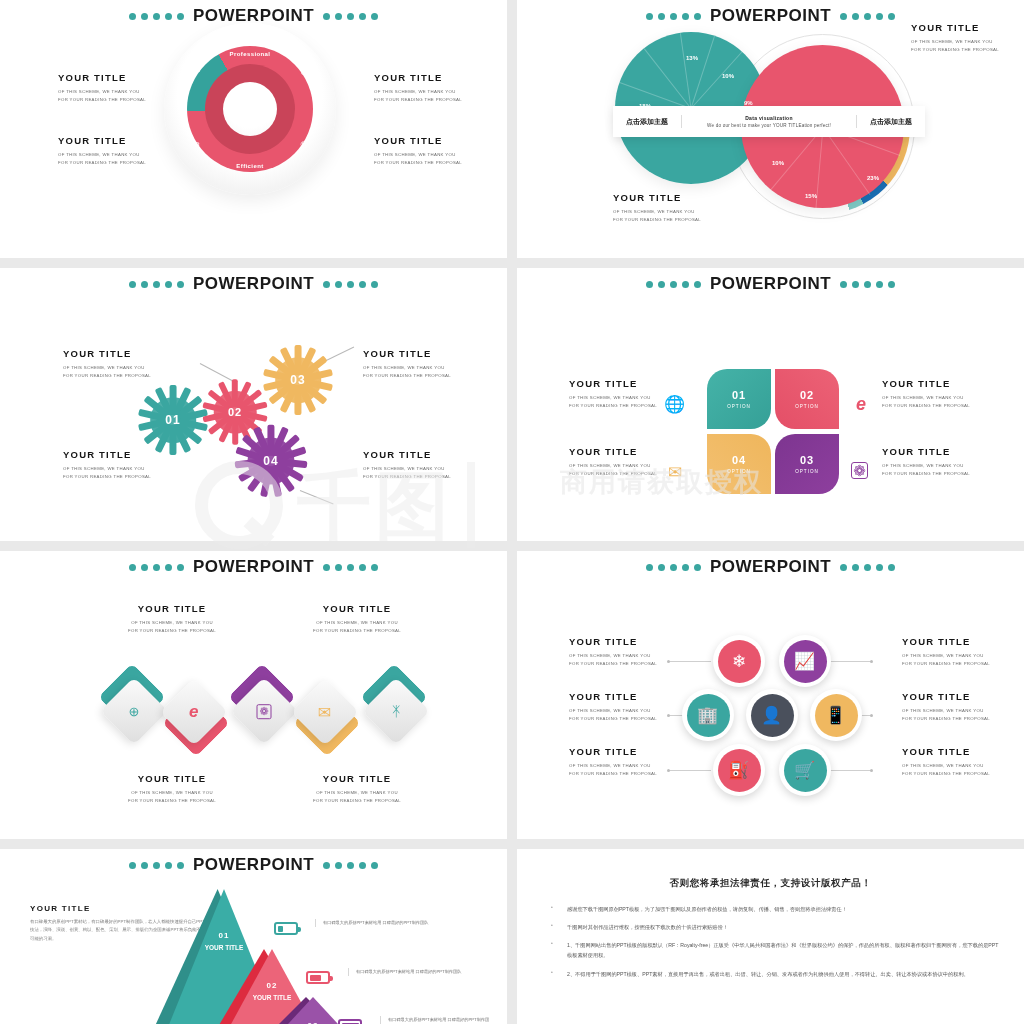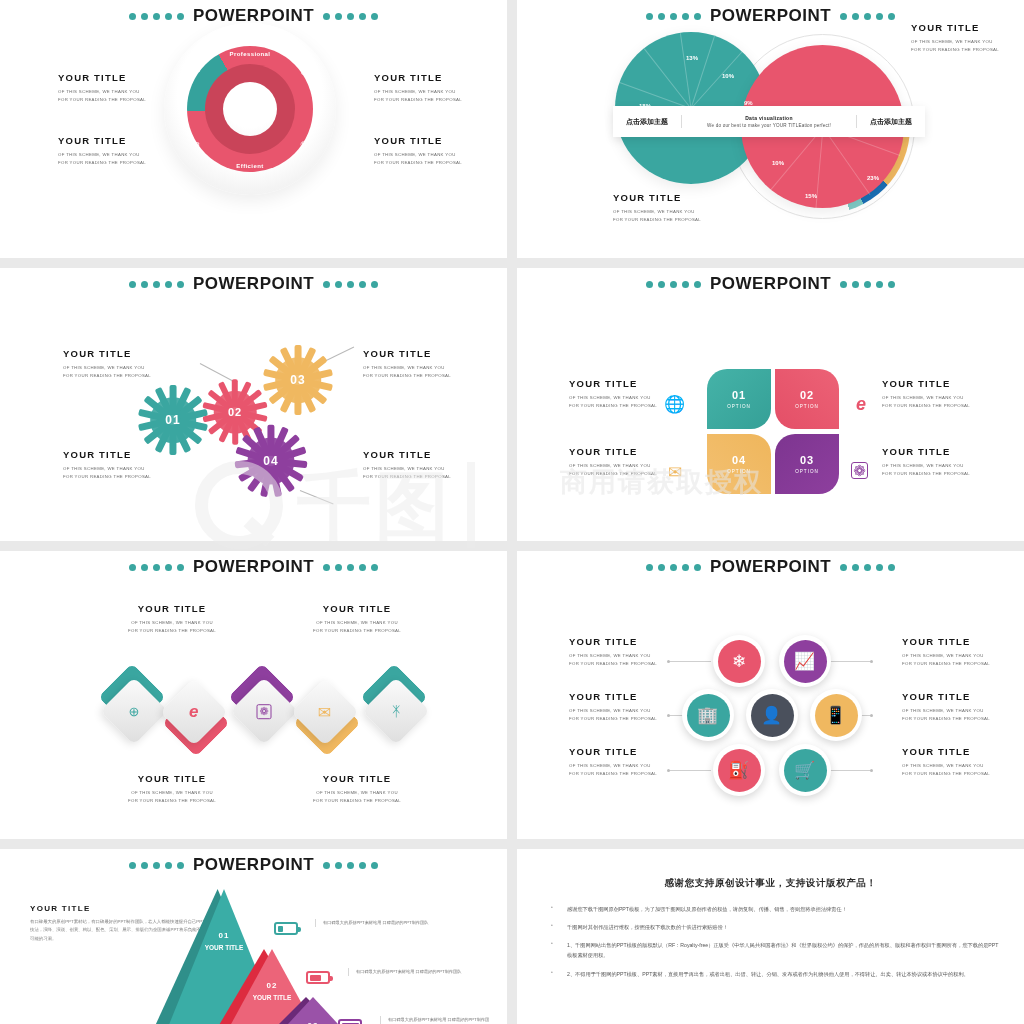--- a/index.html
+++ b/index.html
@@ -778,21 +778,21 @@
 口碑最好的PPT制作团队</div>
 
     <div class="batt" style="left:338px;top:170px;color:#8e3f9e;">
       <div class="bar" style="width:17px;"></div>
     </div>
     <div class="note" style="left:380px;top:167px;width:112px;">有口碑最大的原创PPT素材站用
 口碑最好的PPT制作团队</div>
   </div>
 
   <div class="slide s8">
-    <h2>感谢您支持原创设计事业，支持设计版权产品！</h2>
+    <h2>否则您将承担法律责任，支持设计版权产品！</h2>
     <ul>
       <li>感谢您下载千图网原创PPT模板，为了加强千图网以及原创作者的权益，请勿复制、传播、销售，否则您将承担法律责任！</li>
       <li>千图网对其创作品进行维权，按照侵权下载次数的十倍进行索赔赔偿！</li>
       <li>1、千图网网站出售的PPT模板的版权默认（RF：Royalty-free）正版受《中华人民共和国著作法》和《世界版权公约》的保护，作品的所有权、版权和著作权归千图网所有，您下载的是PPT模板素材使用权。</li>
       <li>2、不得用于千图网的PPT模板、PPT素材，直接用于再出售，或者出租、出借、转让、分销、发布或者作为礼物供他人使用，不得转让、出卖、转让本协议或本协议中的权利。</li>
     </ul>
   </div>
 
 </div>
 

